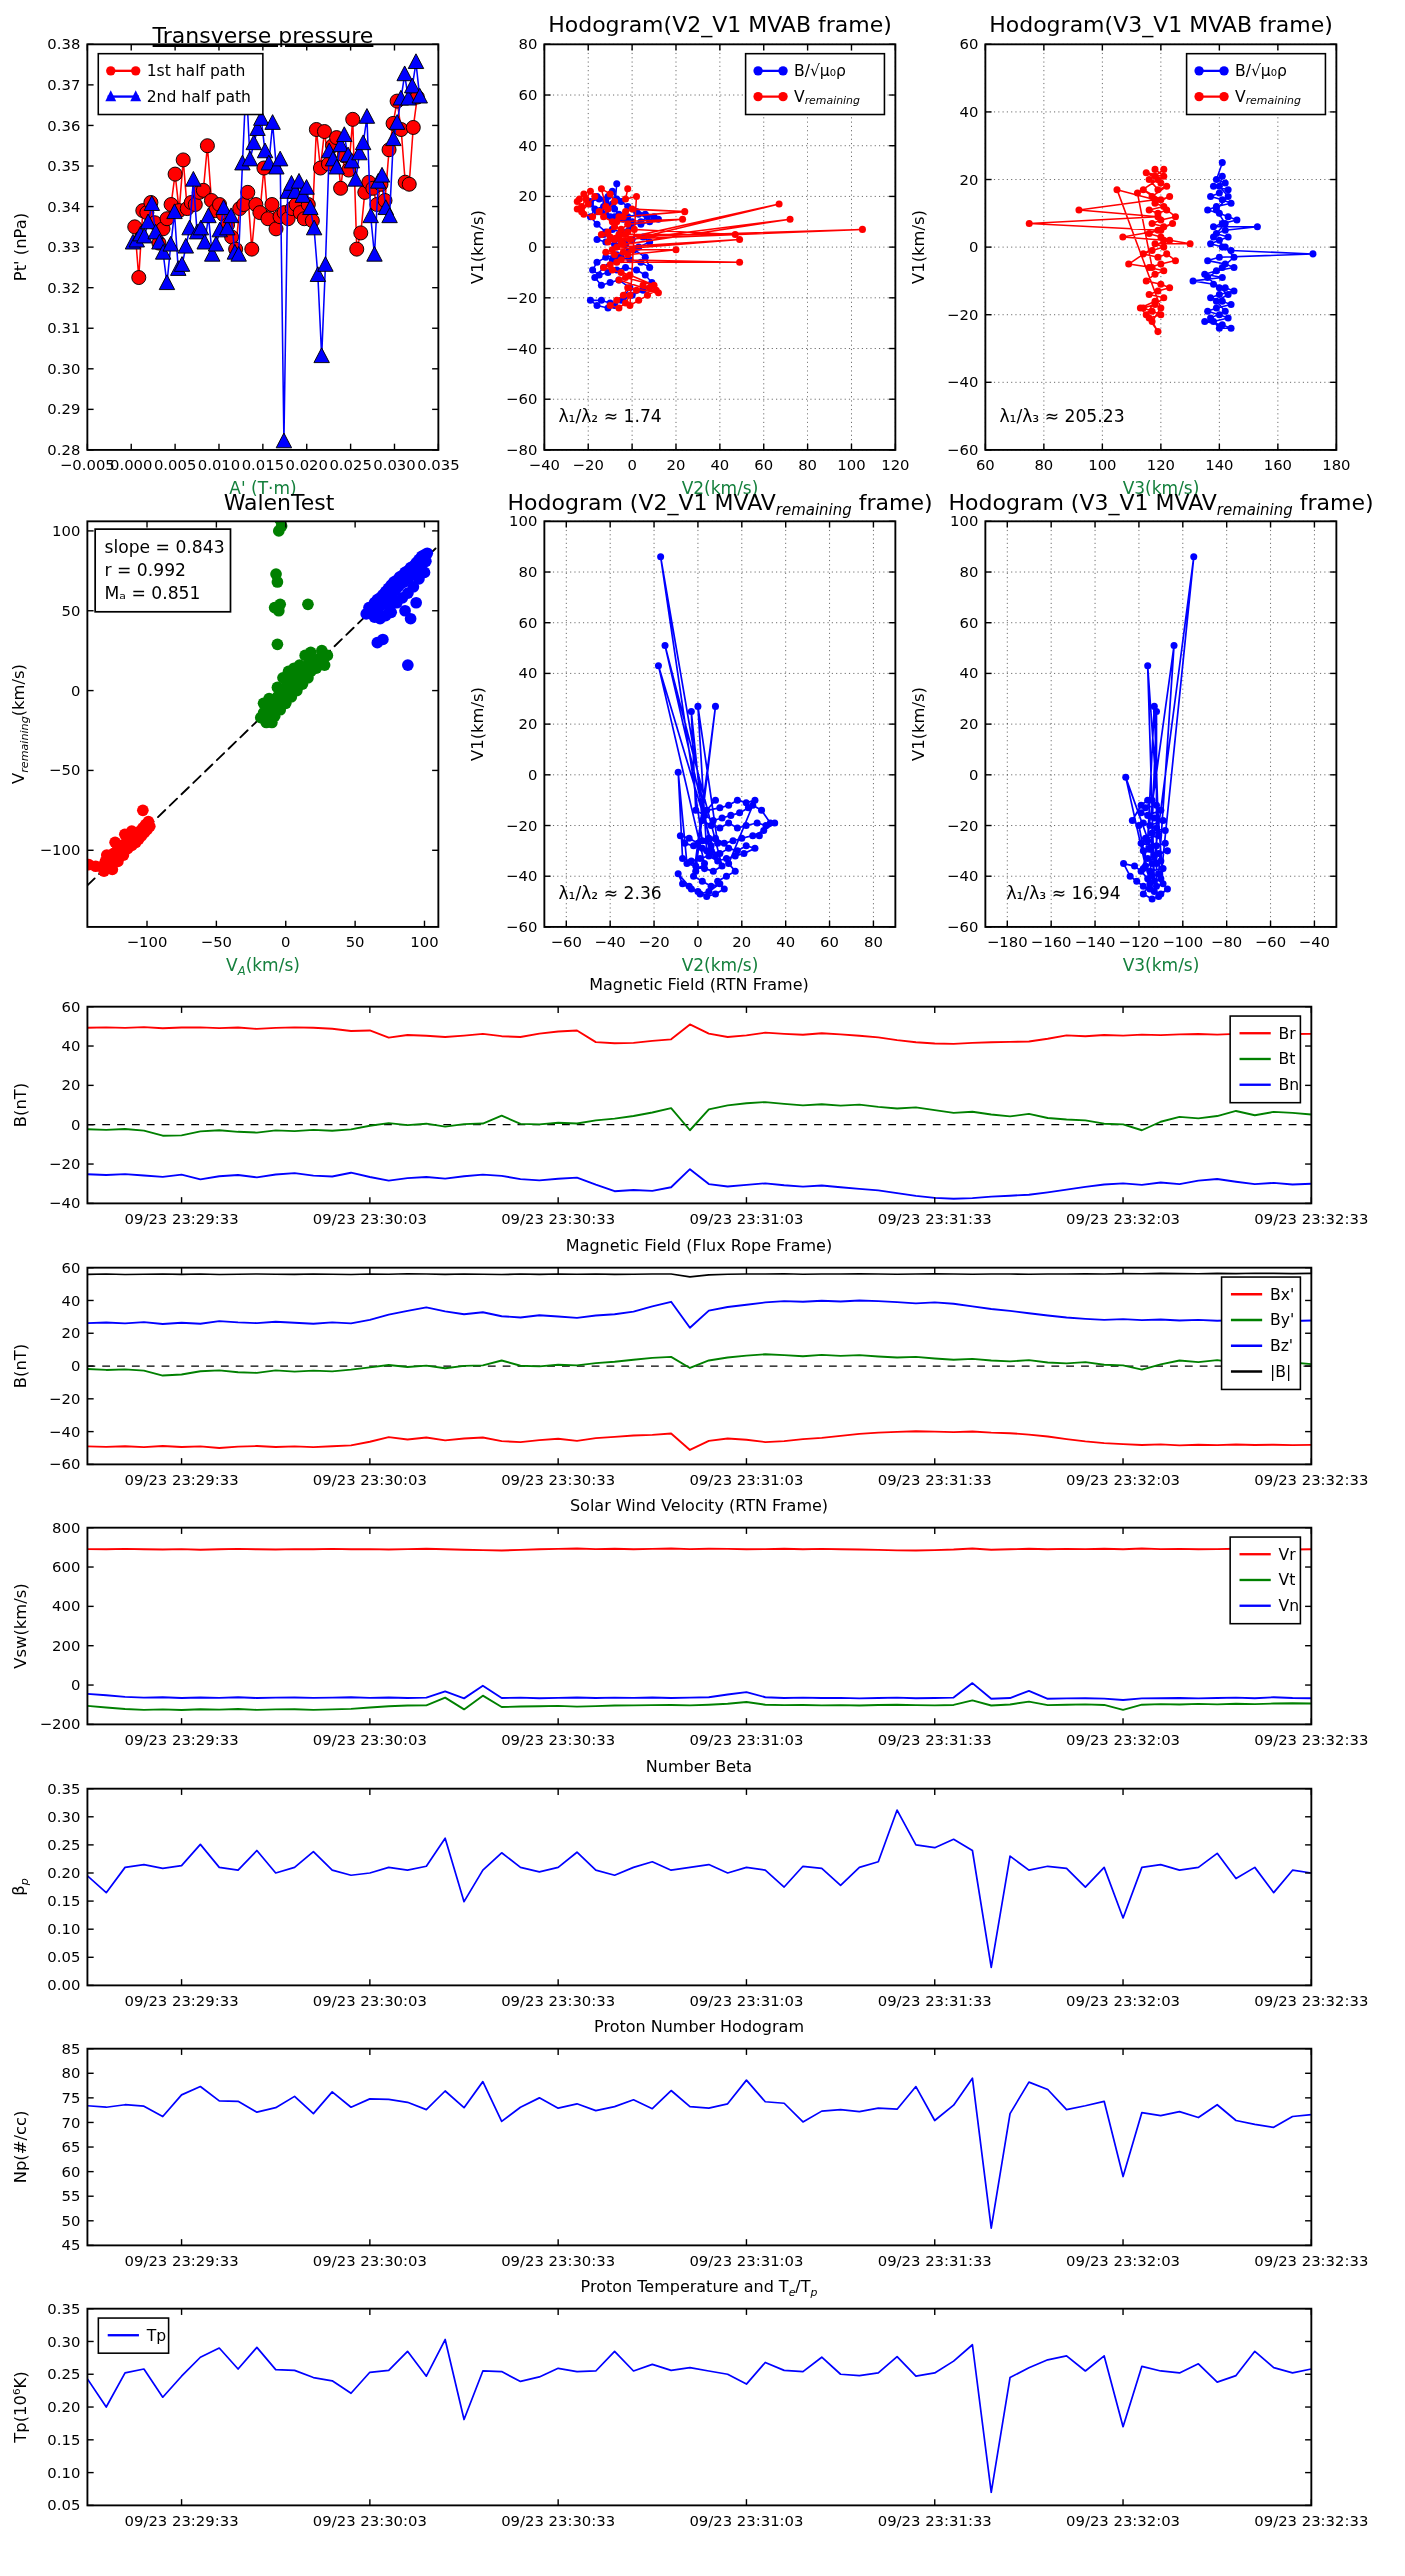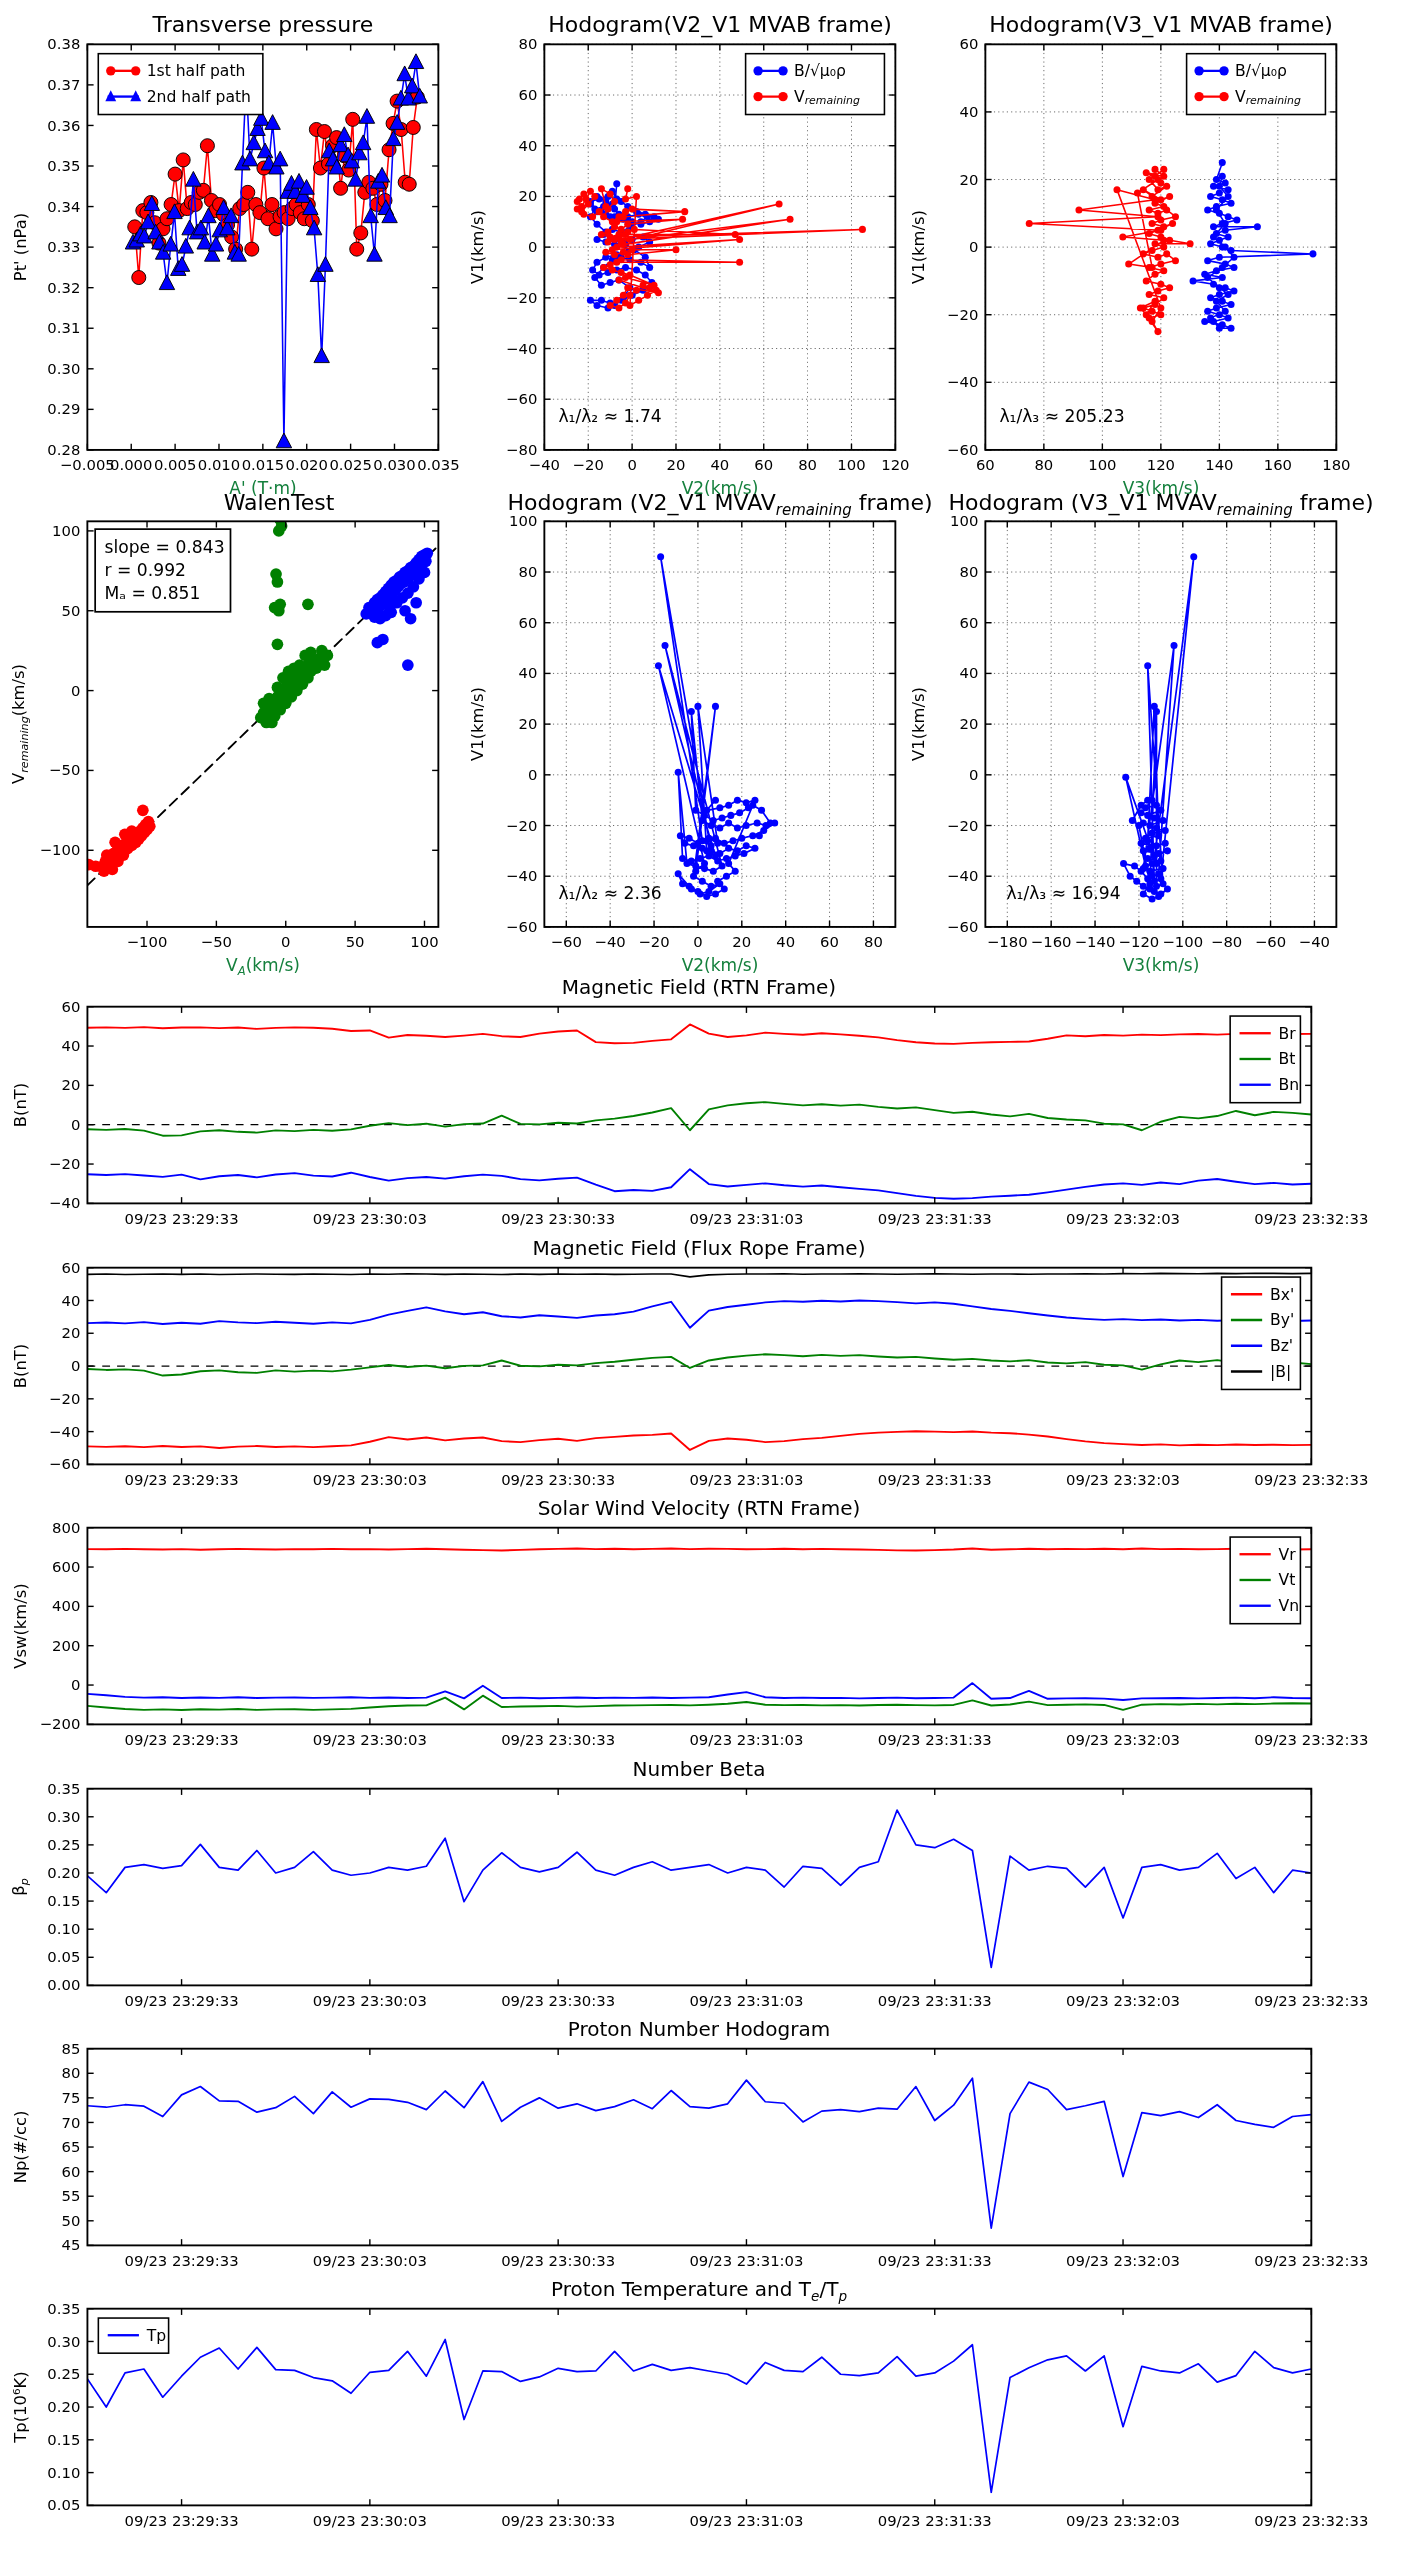--- a/index.html
+++ b/index.html
@@ -1,21 +1,21 @@
 <!DOCTYPE html>
 <html style="font-size:12.5px"><head>
 <meta charset="utf-8">
 <style>
   html,body{margin:0;padding:0;background:#ffffff;}
   #page{position:relative;width:1405px;height:2576px;background:#ffffff;overflow:hidden;
         font-family:"DejaVu Sans","Liberation Sans",sans-serif;color:#000;}
   .fig{position:absolute;}
   .fig svg{position:absolute;left:0;top:0;}
   .ptitle{position:absolute;white-space:nowrap;transform:translateX(-50%);font-size:22px;color:#000;}
-  .fig.tpanel .ptitle{font-size:20px;}
+  .fig.tpanel .ptitle{font-size:16px;}
   .pxlabel{position:absolute;white-space:nowrap;transform:translateX(-50%);font-size:17px;color:#15803d;}
   .pylabel{position:absolute;white-space:nowrap;transform:translate(-50%,-50%) rotate(-90deg);font-size:16.4px;color:#000;}
   sub{font-size:68%;}
 </style>
 </head>
 <body>
 
 <div id="page">
   <div class="fig" style="left:0px;top:4.7px;width:468px;height:478px;">
     <svg width="468" height="478" viewBox="0 0 600 612">
@@ -240,21 +240,21 @@
         <rect x="126" y="62" width="211" height="78" fill="#fff" stroke="#000" stroke-width="2"></rect>
         <line x1="138" y1="84" x2="178" y2="84" stroke="#ff0000" stroke-width="3"></line>
         <circle cx="142" cy="84" r="6" fill="#ff0000"></circle>
         <circle cx="174" cy="84" r="6" fill="#ff0000"></circle>
         <text x="188" y="91" font-size="20" fill="#000"><tspan>1st half path</tspan></text>
         <line x1="138" y1="117" x2="178" y2="117" stroke="#0000ff" stroke-width="3"></line>
         <polygon points="142,109 135,123 149,123" fill="#0000ff"></polygon>
         <polygon points="174,109 167,123 181,123" fill="#0000ff"></polygon>
         <text x="188" y="124" font-size="20" fill="#000"><tspan>2nd half path</tspan></text>
       </svg>
-    <div class="ptitle" style="left: 263px; top: 7px;">Transverse pressure</div>
+    <div class="ptitle" style="left: 263px; top: 18px; text-decoration: underline;">Transverse pressure</div>
     <div class="pxlabel" style="left: 263px; top: 473px;">A' (T·m)</div>
     <div class="pylabel" style="left: 20px; top: 242px;">Pt' (nPa)</div>
   </div>
   <div class="fig" style="left:457px;top:4.7px;width:468px;height:478px;">
     <svg width="468" height="478" viewBox="0 0 600 612">
         <defs>
           <clipPath id="cp2">
             <rect x="112" y="50" width="450" height="520"></rect>
           </clipPath>
         </defs>

